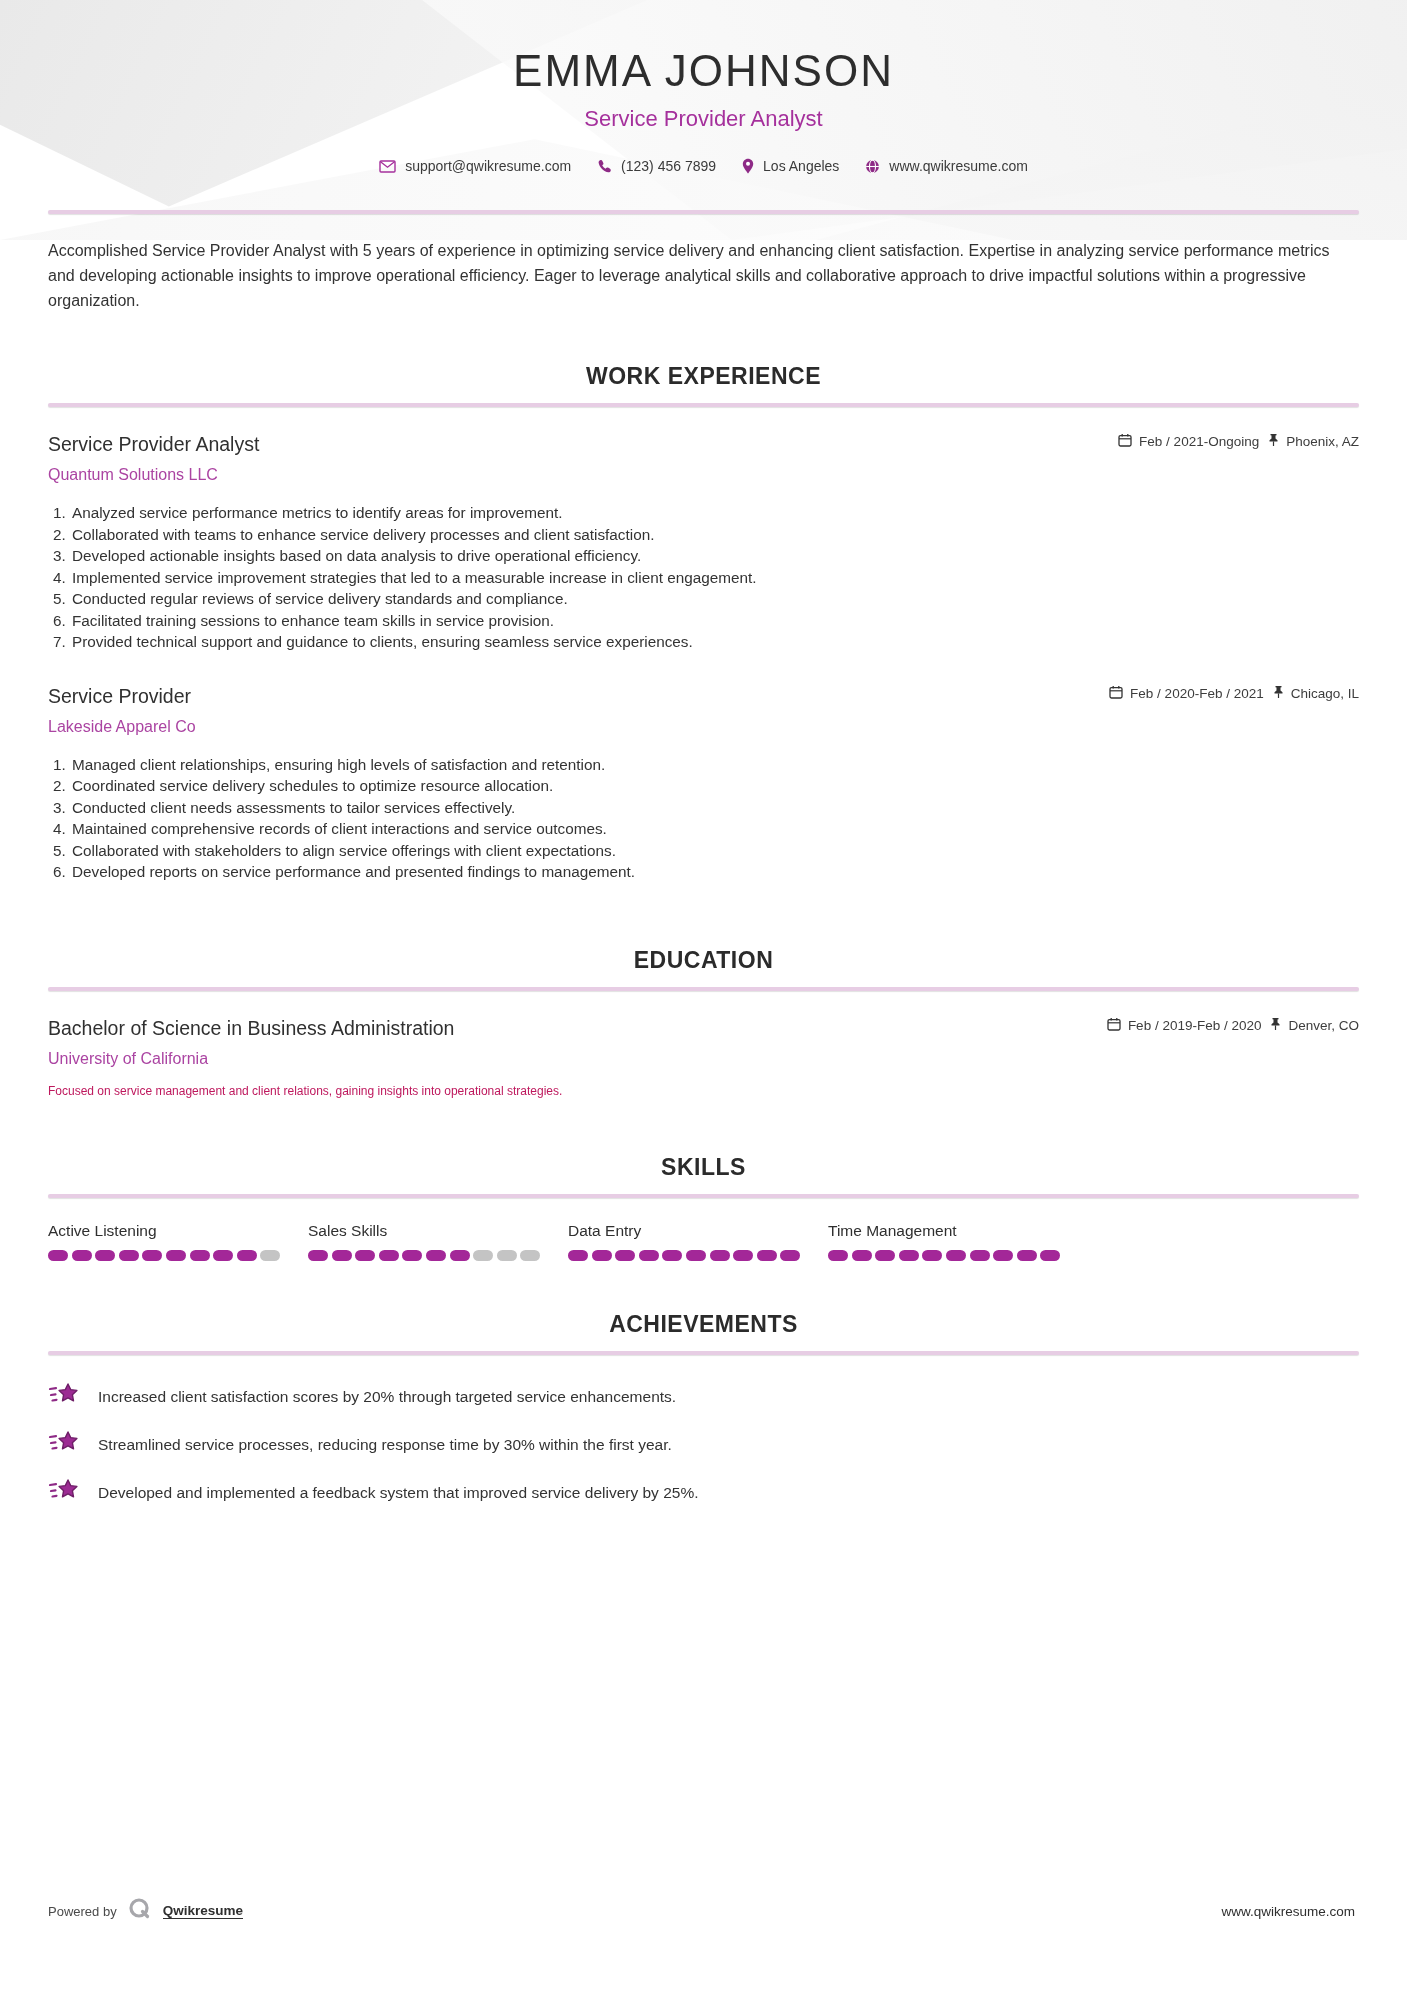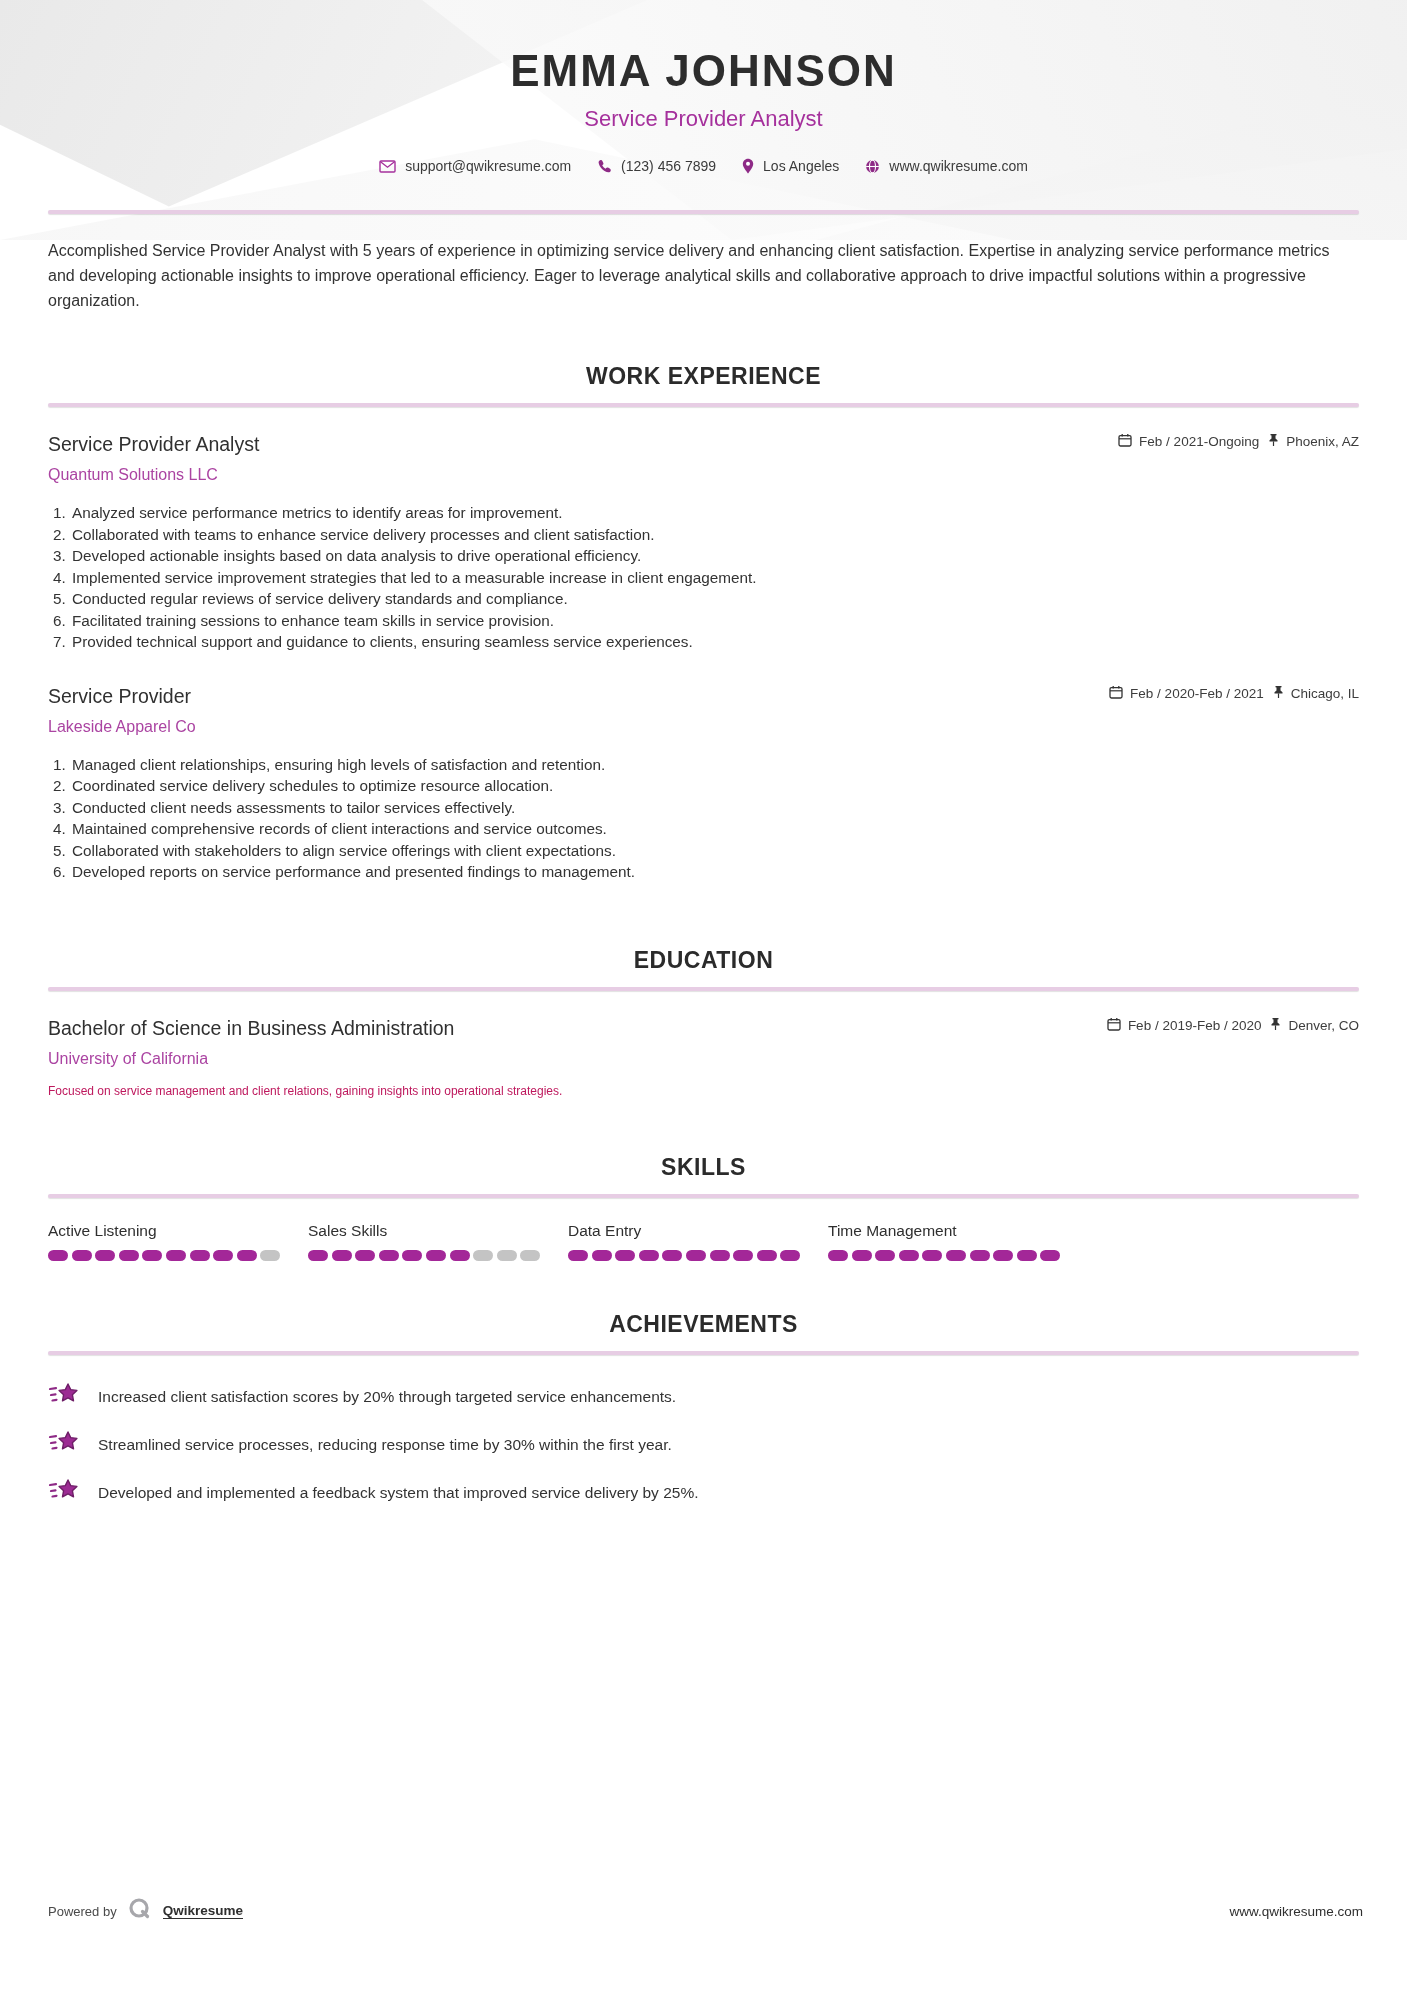--- a/index.html
+++ b/index.html
@@ -9,21 +9,21 @@
   
   .bg-swoosh { position:absolute; top:0; left:0; width:100%; height:240px; overflow:hidden; pointer-events:none; }
   .sw { position:absolute; inset:0; }
   .sw1 { background:linear-gradient(115deg,#e9e9e9 0%,#f7f7f7 55%,#ffffff 100%); clip-path:polygon(0 0,46% 0,12% 86%,0 52%); }
   .sw2 { background:linear-gradient(245deg,#ededed 0%,#f9f9f9 60%,#ffffff 100%); clip-path:polygon(30% 0,100% 0,100% 62%,52% 100%); opacity:.8; }
   .sw3 { background:linear-gradient(200deg,#f0f0f0,#fbfbfb); clip-path:polygon(58% 100%,100% 34%,100% 100%); opacity:.9; }
   .sw4 { background:linear-gradient(90deg,#f4f4f4,#ffffff); clip-path:polygon(0 100%,38% 58%,72% 100%); opacity:.7; }
 
   .content { position:relative; padding:0 48px; }
 
-  .name { margin-top:46px; text-align:center; font-size:44px; font-weight:bold; letter-spacing:2px; color:#2d2d2d; }
+  .name { margin-top:46px; text-align:center; font-size:44px; font-weight:normal; letter-spacing:2px; color:#2d2d2d; }
   .job-title-top { margin-top:10px; text-align:center; font-size:22px; color:#a5309c; }
 
   .contact-row { margin-top:26px; display:flex; justify-content:center; align-items:center; gap:26px; }
   .contact-item { display:flex; align-items:center; gap:9px; font-size:14px; color:#3b3b3b; }
   .contact-item svg { display:block; }
 
   .section { }
   .sec-head { text-align:center; font-size:23px; font-weight:bold; letter-spacing:.5px; color:#2b2b2b; }
   .sec-rule { height:4px; background:#e7cde4; border-radius:2px; margin-top:13px; box-shadow:0 1px 1px rgba(0,0,0,.12); }
 
@@ -51,21 +51,21 @@
   .skills-grid { margin-top:24px; display:grid; grid-template-columns:repeat(4,237px); column-gap:23px; }
   .skill-name { font-size:15.5px; color:#2f2f2f; }
   .skill-bar { display:flex; gap:3.6px; margin-top:10px; }
   .seg { width:20px; height:11px; border-radius:5.5px; background:#c4c4c4; flex:0 0 auto; }
   .seg.fill { background:#a32798; }
 
   .ach-list { margin-top:26px; }
   .ach-row { display:flex; align-items:center; gap:18px; margin-bottom:16px; }
   .ach-text { font-size:15.5px; color:#333; }
 
-  .footer { position:absolute; left:48px; right:44px; bottom:64px; display:flex; justify-content:space-between; align-items:center; }
+  .footer { position:absolute; left:48px; right:52px; bottom:64px; display:flex; justify-content:space-between; align-items:center; }
   .footer-left { display:flex; align-items:center; gap:10px; }
   .powered-by { font-size:13px; color:#4a4a4a; }
   .brand-link { font-size:13.5px; color:#2f2f2f; font-weight:bold; border-bottom:1px solid #2f2f2f; text-decoration:none; }
   .footer-site { font-size:13.5px; color:#2f2f2f; }
 </style>
 </head>
 <body>
 
 <div class="page">
   <div class="bg-swoosh">

